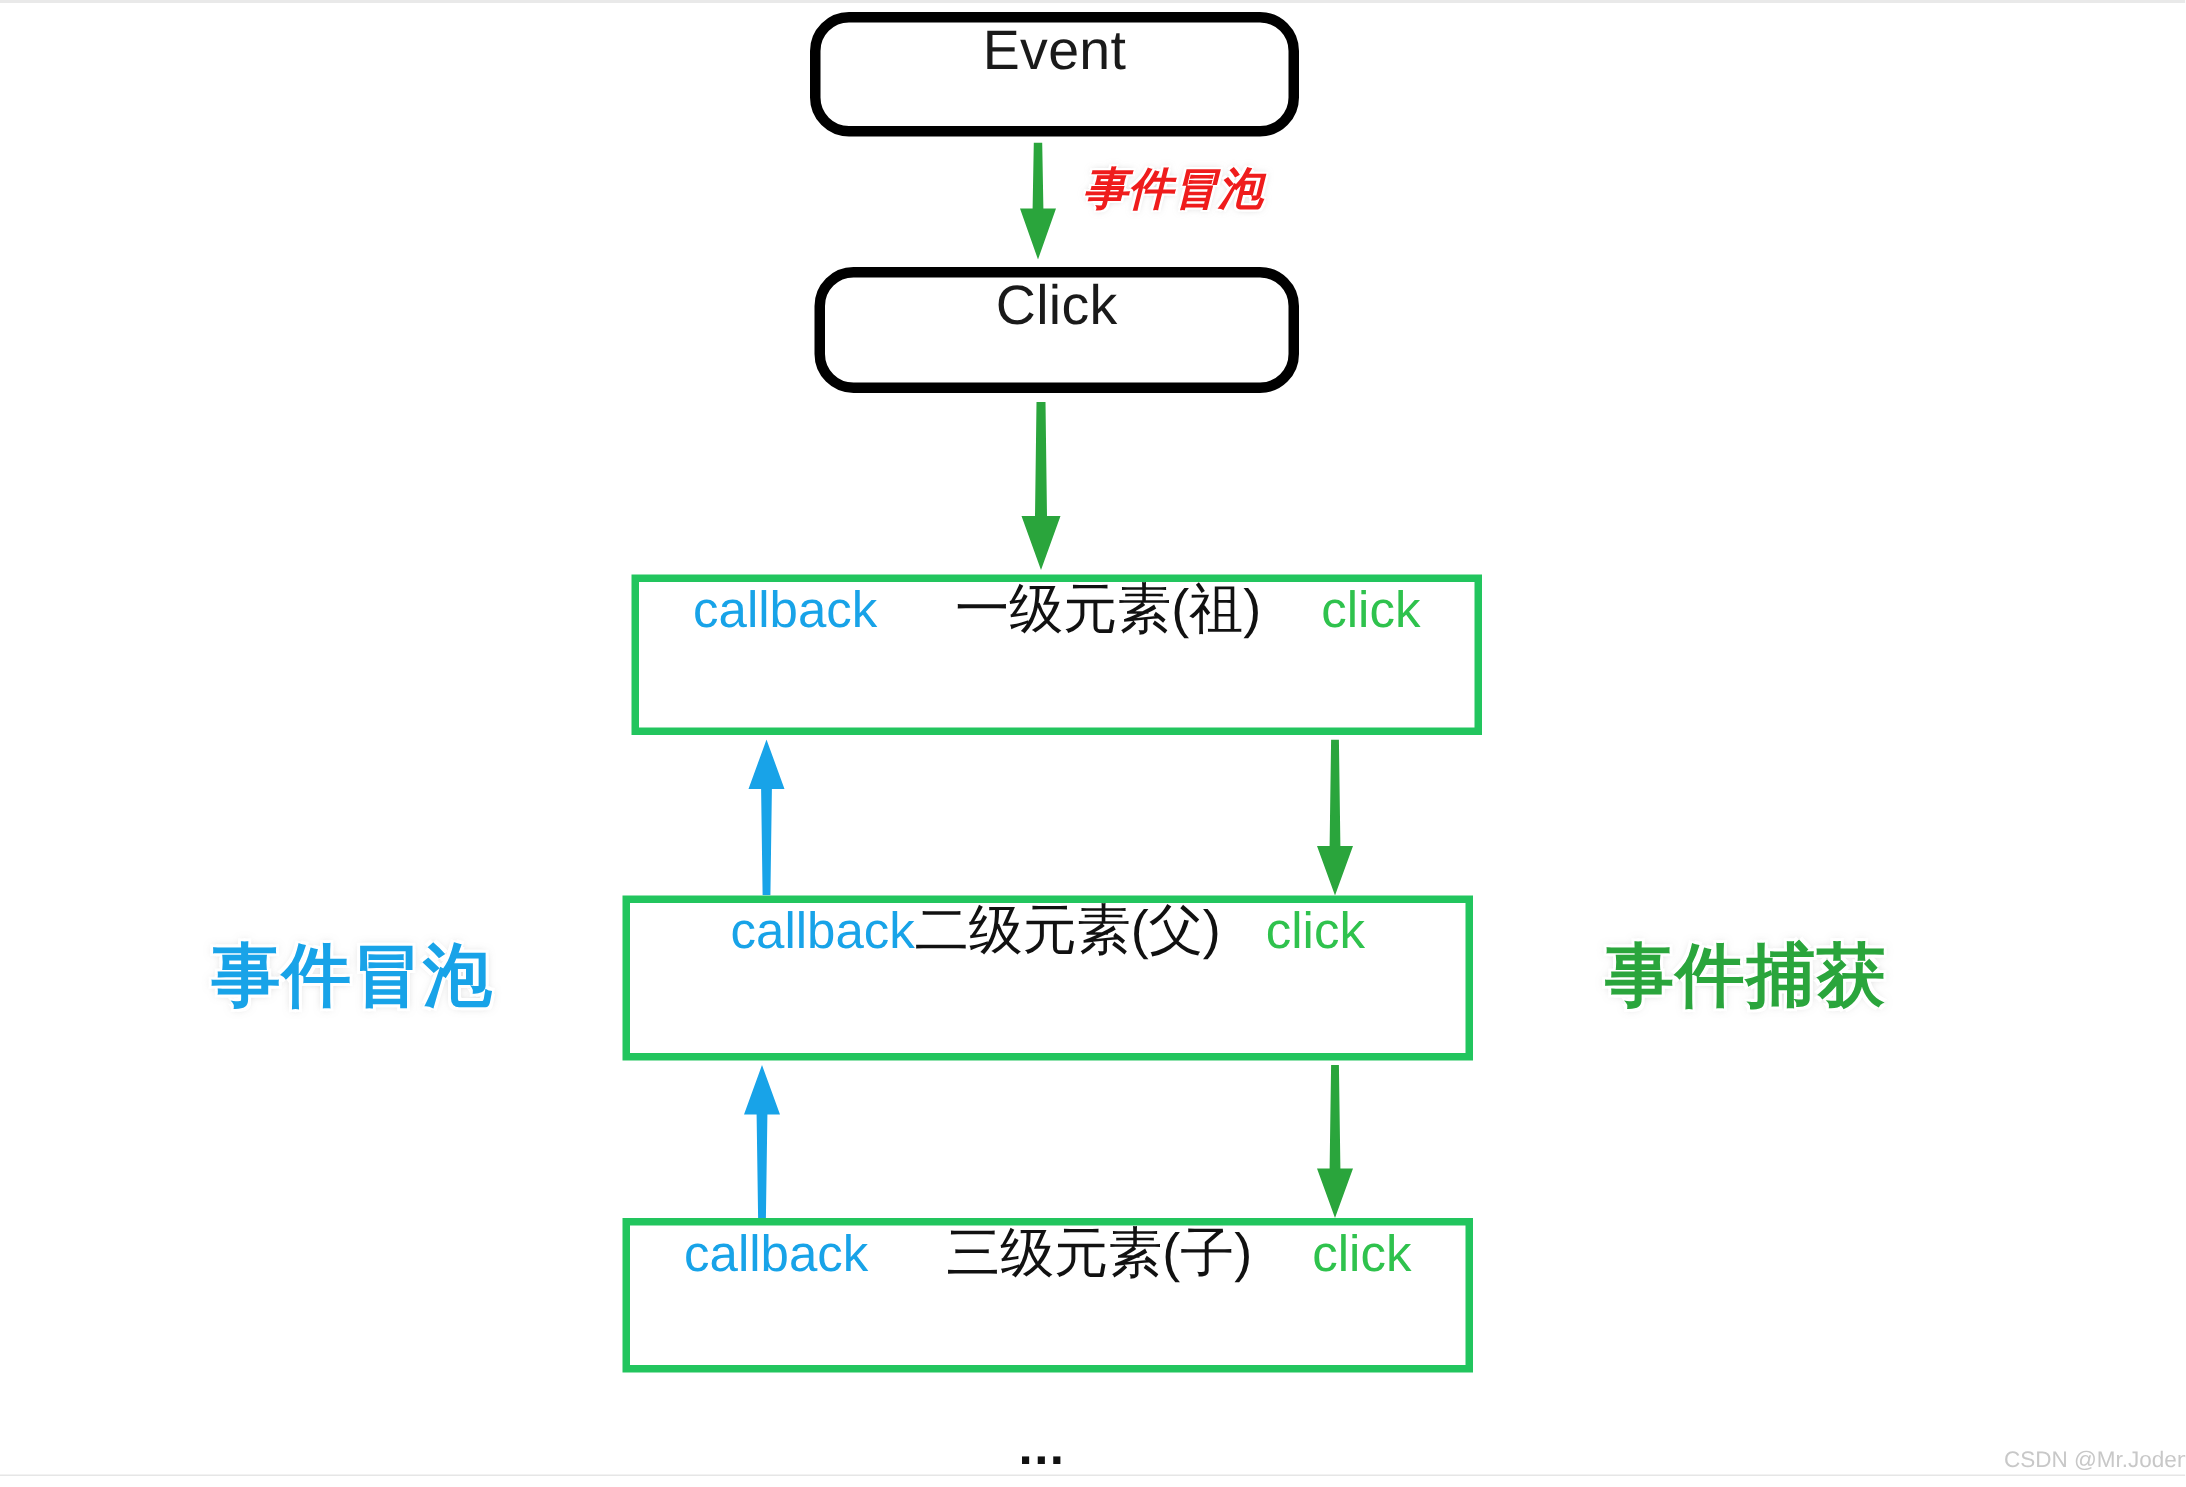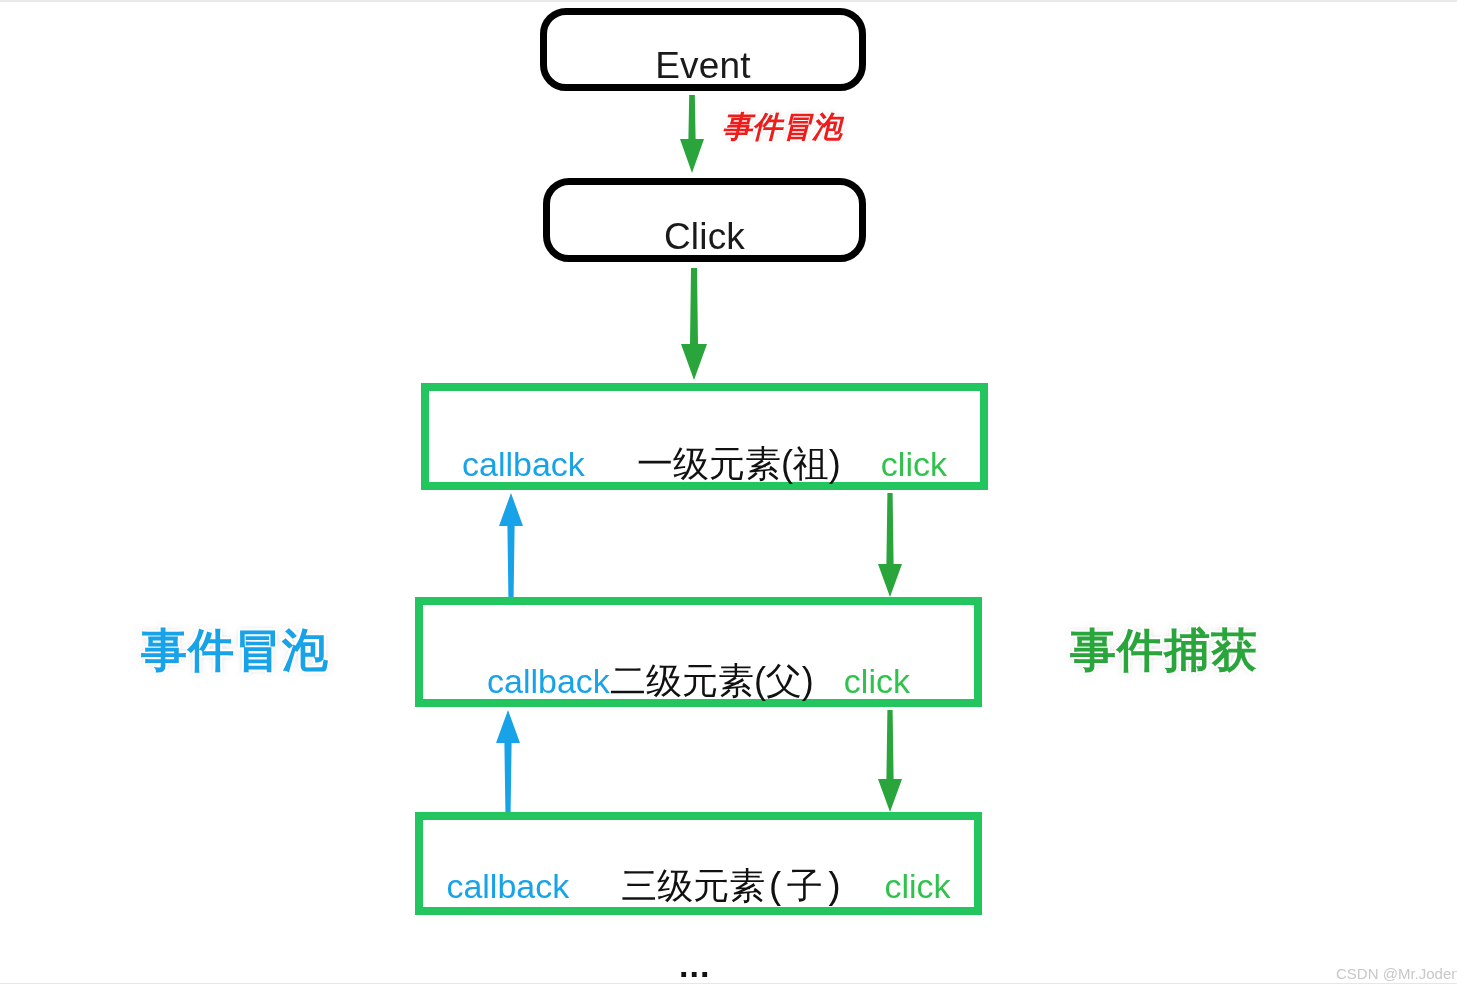--- a/index.html
+++ b/index.html
@@ -19,38 +19,38 @@
   }
 
   
   .node-round {
     position: absolute;
     box-sizing: border-box;
     border: 7px solid #000000;
     border-radius: 26px;
     background: #ffffff;
     display: flex;
-    align-items: flex-end;
+    align-items: flex-start;
     justify-content: center;
   }
   .node-round .node-label {
     font-size: 37px;
     color: #1a1a1a;
     letter-spacing: 0.2px;
     line-height: 1;
   }
 
   
   .node-rect {
     position: absolute;
     box-sizing: border-box;
-    border: 8px solid #22c55e;
+    border: 5px solid #22c55e;
     background: #ffffff;
     display: flex;
-    align-items: flex-end;
+    align-items: flex-start;
     justify-content: center;
   }
   .row-inner {
     display: flex;
     align-items: baseline;
     white-space: nowrap;
   }
   .cb-text {
     color: #18a3e8;
     font-size: 34px;
@@ -196,21 +196,21 @@
     <path d="M19 0 L31 33 L22.6 33 L21.6 102 L16.4 102 L15.4 33 L7 33 Z" fill="#18a3e8"></path>
   </svg>
 
   <svg class="arrow" style="left:871px; top:710px;" width="38" height="102" viewBox="0 0 38 102">
     <path d="M16.4 0 L21.6 0 L22.6 69 L31 69 L19 102 L7 69 L15.4 69 Z" fill="#2aa53c"></path>
   </svg>
 
   <div class="node-rect" style="left:415px; top:812px; width:567px; height:103px;">
     <div class="row-inner">
       <span class="cb-text">callback</span>
-      <span class="mid-text" style="margin-left:52px;font-family:Liberation Mono, monospace;">三级元素(子)</span>
+      <span class="mid-text" style="margin-left:52px;">三级元素(子)</span>
       <span class="click-text" style="margin-left:40px;">click</span>
     </div>
   </div>
 
   <div class="caption caption-bubble" style="left:141px; top:627px;">事件冒泡</div>
 
   <div class="caption caption-capture" style="left:1070px; top:627px;">事件捕获</div>
 
   <div class="ellipsis" style="left:679px; top:948px;">...</div>
 

